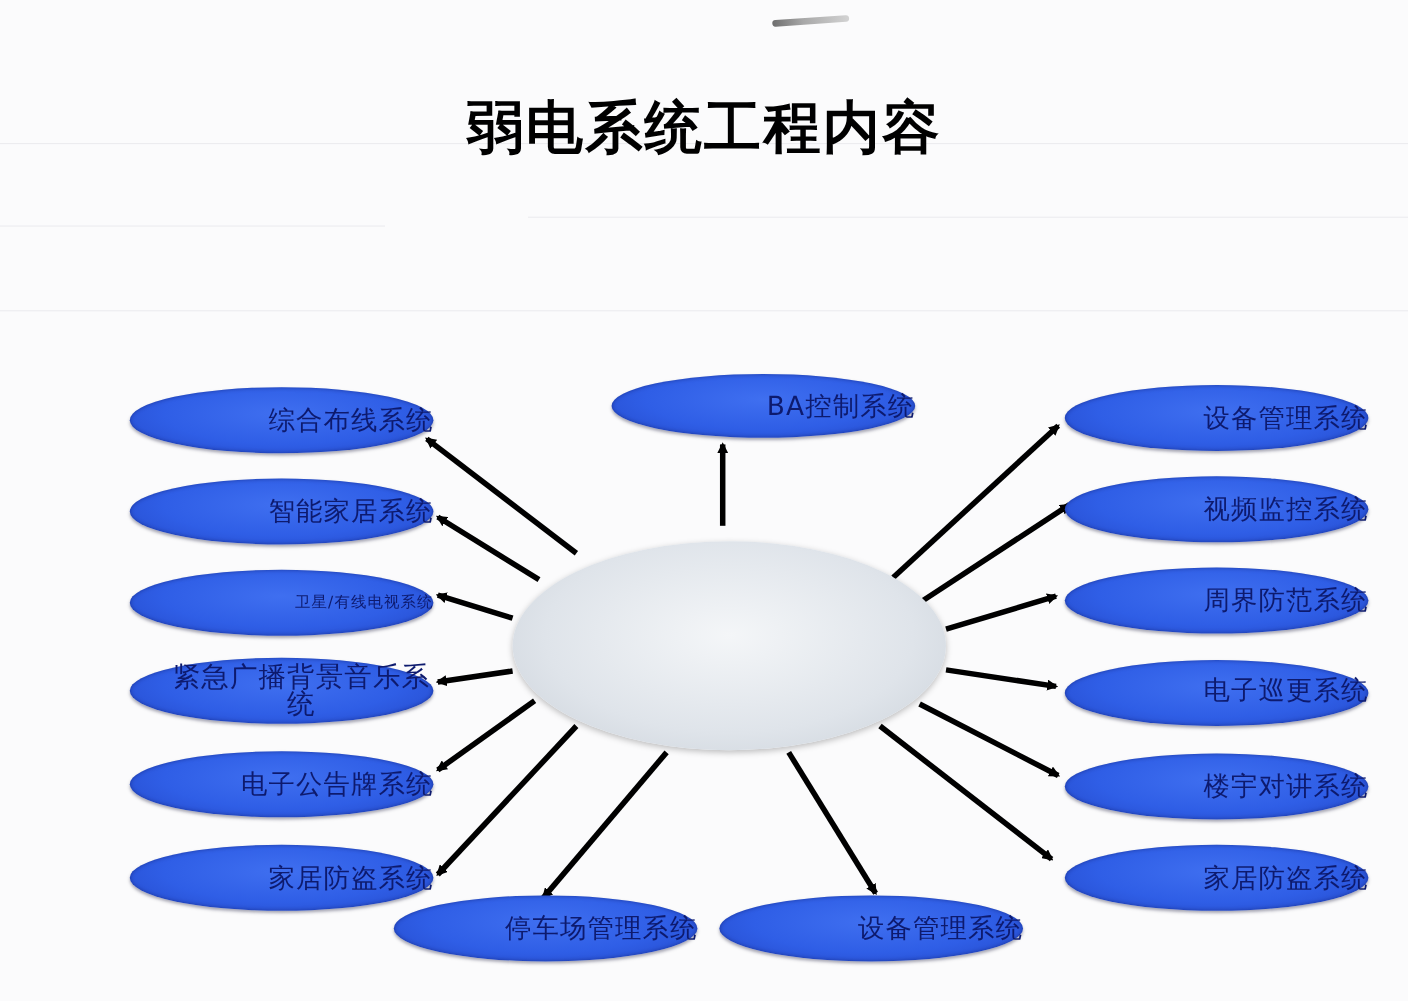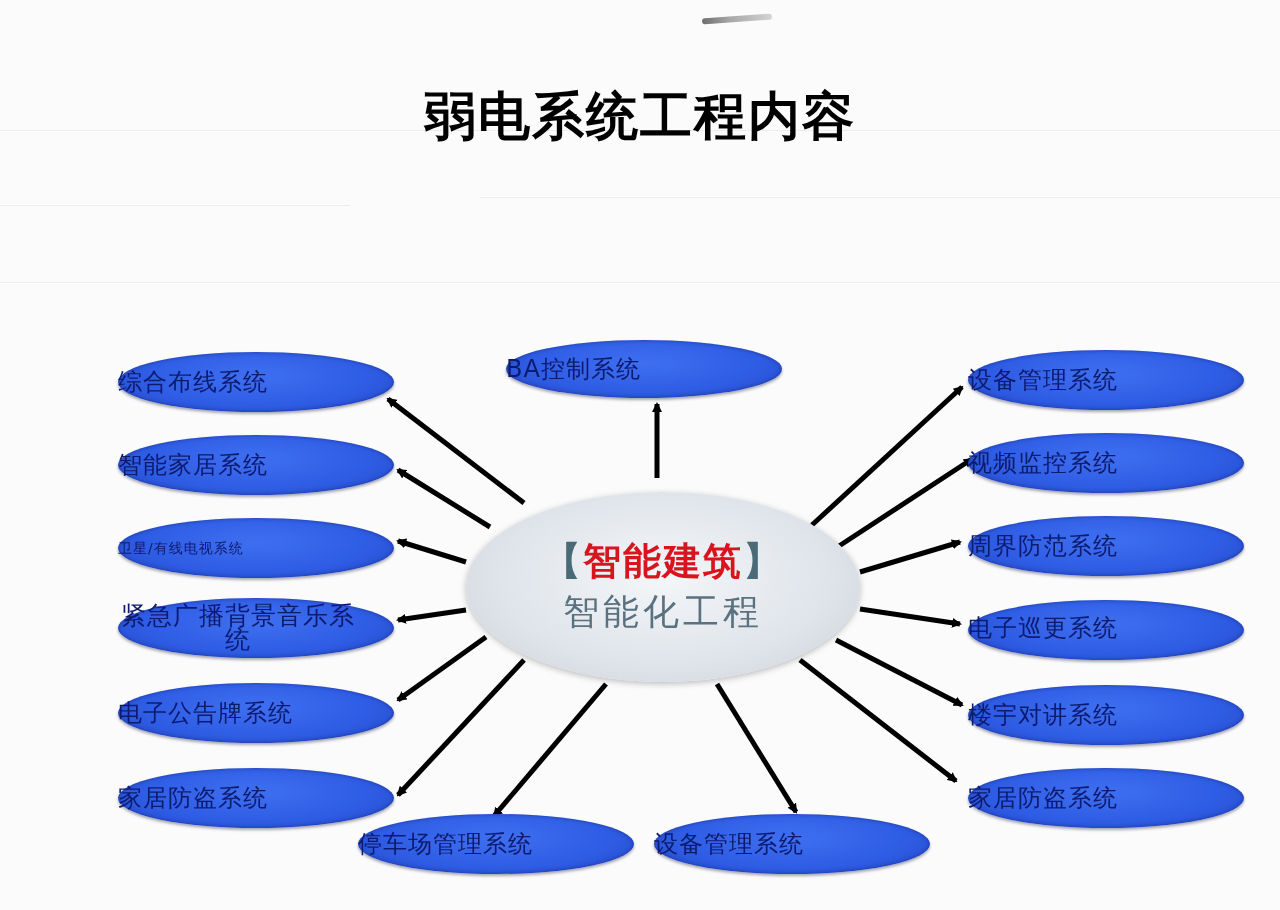--- a/index.html
+++ b/index.html
@@ -18,21 +18,21 @@
     position: absolute; left: 0; top: 50px; width: 1280px; text-align: center;
     font-size: 52px; font-weight: bold; color: #000; letter-spacing: 2px;
     font-family: "DejaVu Sans", sans-serif;
     margin-top: 32px;
   }
   svg.arrows { position: absolute; left: 0; top: 0; }
   .node {
     position: absolute; border-radius: 50%;
     background: radial-gradient(ellipse at 50% 40%, #3f6ff0 0%, #2f5ee6 55%, #2448c8 100%);
     box-shadow: 0 2px 3px rgba(0,0,40,.35), inset 0 0 4px rgba(0,0,60,.4);
-    display: flex; align-items: center; justify-content: flex-start; text-align: center;
+    display: flex; align-items: center; justify-content: flex-end; text-align: center;
     color: #0d1a6e; font-size: 24px; line-height: 26px; letter-spacing: 1px;
     font-family: "DejaVu Sans", sans-serif;
   }
   .center {
     position: absolute; left: 466px; top: 492px; width: 394px; height: 190px;
     border-radius: 50%;
     background: radial-gradient(ellipse at 50% 45%, #f4f6f8 0%, #dfe4ea 60%, #c9d0d8 100%);
     box-shadow: 0 2px 6px rgba(0,0,0,.25);
   }
   .center-main {
@@ -80,27 +80,23 @@
     <line x1="812" y1="525" x2="962" y2="387"></line>
     <line x1="836" y1="548" x2="972" y2="459"></line>
     <line x1="860" y1="572" x2="960" y2="542"></line>
     <line x1="860" y1="609" x2="960" y2="624"></line>
     <line x1="836" y1="640" x2="962" y2="705"></line>
     <line x1="800" y1="660" x2="956" y2="781"></line>
   </g>
 </svg>
 
 <div class="center">
-  <div class="center-main">
-    <span class="br">【</span><span>智能建筑</span><span class="br">】</span>
-  </div>
-  <div class="center-sub">智能化工程</div>
 </div>
 
-<div class="node" style="left:506px;top:340px;width:276px;height:58px;">
+<div class="node" style="left:556px;top:340px;width:276px;height:58px;">
   <span>BA控制系统</span>
 </div>
 
 <div class="node" style="left:118px;top:352px;width:276px;height:60px;">
   <span>综合布线系统</span>
 </div>
 <div class="node" style="left:118px;top:435px;width:276px;height:60px;">
   <span>智能家居系统</span>
 </div>
 <div class="node" style="left:118px;top:518px;width:276px;height:60px;">

